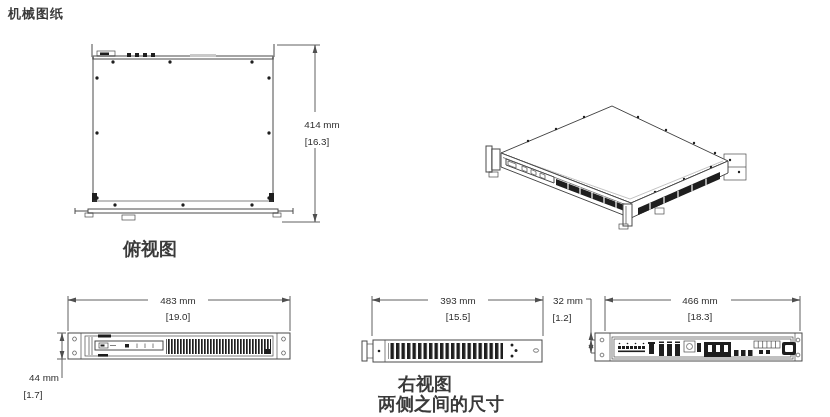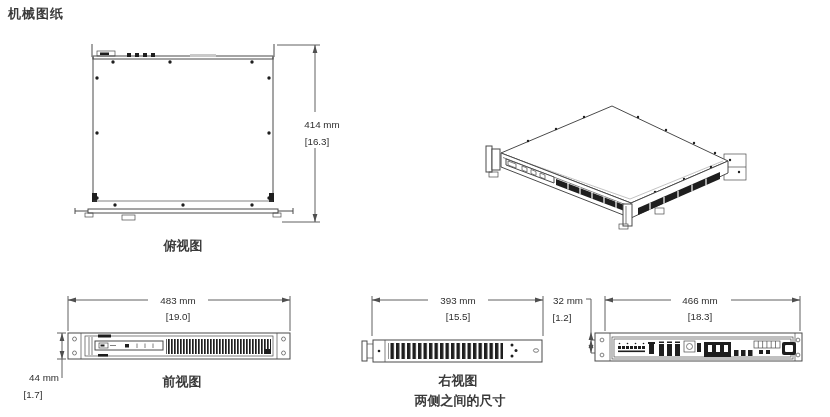--- a/index.html
+++ b/index.html
@@ -1,19 +1,19 @@
 <!DOCTYPE html>
 <html><head>
 <meta charset="utf-8">
 <style>
   html,body{margin:0;padding:0;background:#fff;}
   #stage{position:relative;width:830px;height:417px;background:#ffffff;overflow:hidden;
          font-family:"Liberation Sans","DejaVu Sans",sans-serif;}
   .title{position:absolute;left:8px;top:5px;font-size:13px;font-weight:bold;color:#3a3a3a;letter-spacing:1px;}
-  .viewlabel{position:absolute;font-size:13px;font-weight:bold;color:#3a3a3a;text-align:center;}
+  .viewlabel{position:absolute;font-size:18px;font-weight:bold;color:#3a3a3a;text-align:left;}
   svg{position:absolute;overflow:visible;}
   .ln{stroke:#4a4a4a;fill:none;stroke-width:1;}
   .lnw{stroke:#4a4a4a;fill:#ffffff;stroke-width:1;}
   .lnt{stroke:#4a4a4a;fill:none;stroke-width:0.7;}
   .faint{stroke:#9a9a9a;fill:none;stroke-width:0.6;}
   .dk{fill:#1e1e1e;stroke:none;}
   .dim{stroke:#4f4f4f;fill:none;stroke-width:0.9;}
   .arr{fill:#4f4f4f;stroke:none;}
   .dtxt{font-family:"Liberation Sans","DejaVu Sans",sans-serif;font-size:9.8px;fill:#2e2e2e;}
 </style>
@@ -185,21 +185,20 @@
     <g>
       <line class="dim" x1="42" y1="47" x2="51" y2="47"></line>
       <line class="dim" x1="42" y1="73" x2="51" y2="73"></line>
       <line class="dim" x1="47" y1="47" x2="47" y2="92"></line>
       <path class="arr" d="M47,47 l-2.4,8 l4.8,0 z"></path>
       <path class="arr" d="M47,73 l-2.4,-8 l4.8,0 z"></path>
       <text class="dtxt" x="44" y="95" text-anchor="end">44 mm</text>
       <text class="dtxt" x="18" y="112" text-anchor="middle">[1.7]</text>
     </g>
   </svg>
-  <div class="viewlabel" style="left:122px;top:373px;width:120px;">前视图</div>
 
   <svg style="left:352px;top:286px;" width="212" height="120" viewBox="0 0 212 120">
     <defs>
       <pattern id="pv-right" patternUnits="userSpaceOnUse" width="5.5" height="16">
         <rect width="3.4" height="16" fill="#1e1e1e"></rect>
       </pattern>
     </defs>
     <g>
       <line class="dim" x1="20" y1="10" x2="20" y2="50"></line>
       <line class="dim" x1="191" y1="10" x2="191" y2="50"></line>

